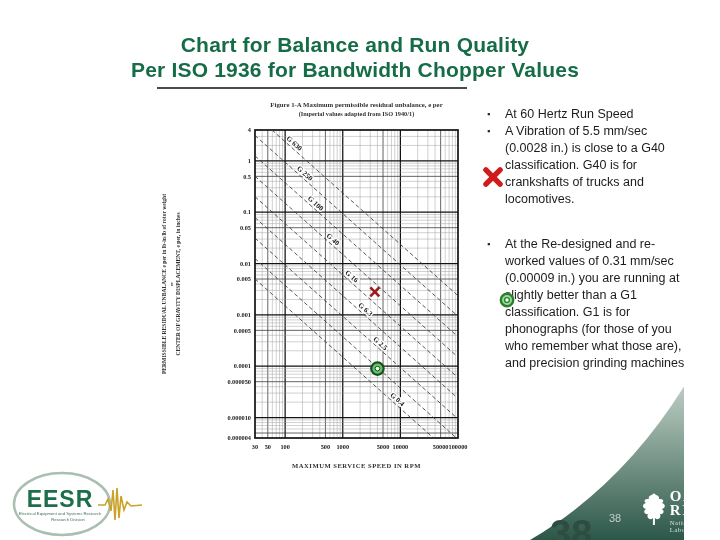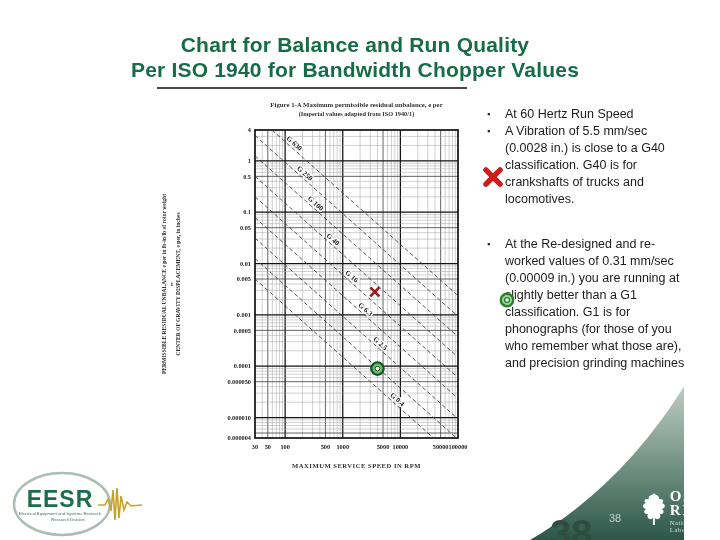--- a/index.html
+++ b/index.html
@@ -42,21 +42,21 @@
   
   #eesr-logo{position:absolute;left:6px;top:470px;width:140px;height:68px;}
 </style>
 </head>
 <body>
 
 <div id="slide">
 
   <div class="title">
     <div>Chart for Balance and Run Quality</div>
-    <div>Per ISO 1940 for Bandwidth Chopper Values</div>
+    <div>Per ISO 1936 for Bandwidth Chopper Values</div>
   </div>
   <div class="title-rule"></div>
 
   <svg id="iso-chart" viewBox="0 0 330 380">
       <line x1="112.19938589015123" y1="35" x2="112.19938589015123" y2="343" stroke="#999" stroke-width="0.45"></line>
       <line x1="117.78366342652438" y1="35" x2="117.78366342652438" y2="343" stroke="#3d3d3d" stroke-width="0.8"></line>
       <line x1="122.34635039643561" y1="35" x2="122.34635039643561" y2="343" stroke="#999" stroke-width="0.45"></line>
       <line x1="126.2040472624494" y1="35" x2="126.2040472624494" y2="343" stroke="#999" stroke-width="0.45"></line>
       <line x1="129.54573628658684" y1="35" x2="129.54573628658684" y2="343" stroke="#999" stroke-width="0.45"></line>
       <line x1="132.49331490272002" y1="35" x2="132.49331490272002" y2="343" stroke="#999" stroke-width="0.45"></line>

